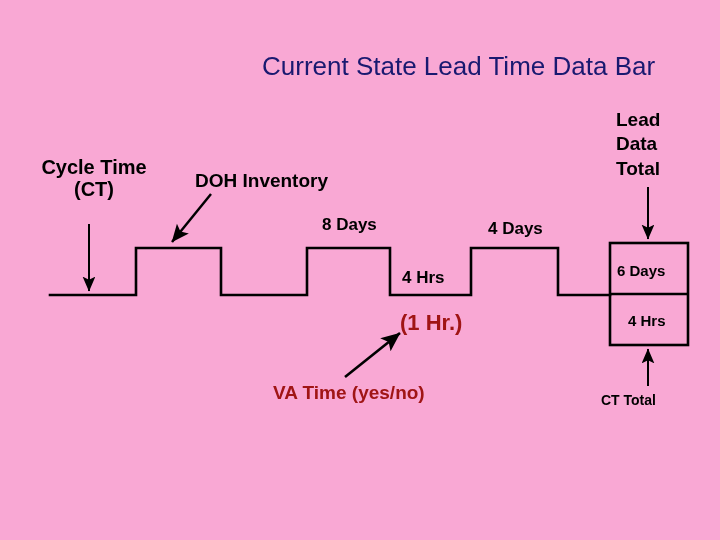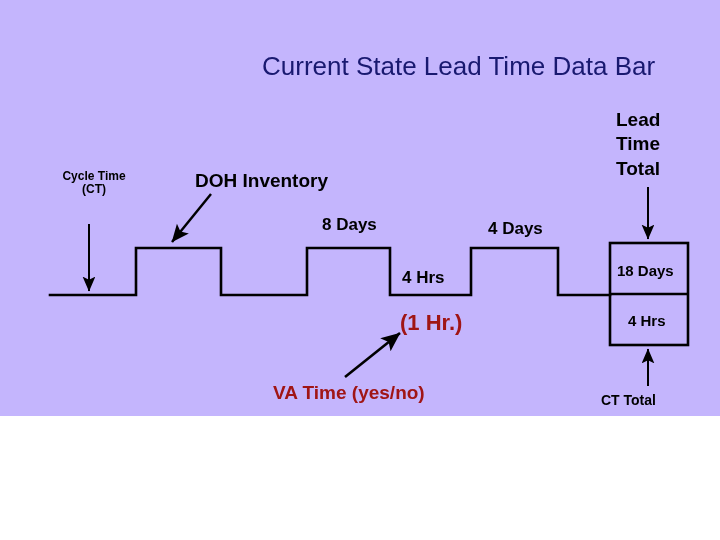--- a/index.html
+++ b/index.html
@@ -9,39 +9,39 @@
   body {
     width: 720px;
     height: 540px;
     background: #ffffff;
     font-family: "Liberation Sans", sans-serif;
     overflow: hidden;
   }
   #canvas {
     position: relative;
     width: 720px;
-    height: 416px;
-    background: #c4b5fd;
+    height: 540px;
+    background: #f9a8d4;
   }
   .lbl {
     position: absolute;
     white-space: pre;
     line-height: 1.08;
   }
   #title {
     left: 262px;
     top: 52px;
     font-size: 26px;
     color: #191970;
     letter-spacing: 0px;
   }
   #cycle-time-label {
     left: 14px;
-    top: 170px;
-    font-size: 12px;
+    top: 157px;
+    font-size: 20px;
     font-weight: bold;
     color: #000000;
     text-align: center;
     width: 160px;
   }
   #doh-label {
     left: 195px;
     top: 171px;
     font-size: 19px;
     font-weight: bold;
@@ -126,36 +126,36 @@
 <div id="canvas">
 
   <div class="lbl" id="title">Current State Lead Time Data Bar</div>
 
   <div class="lbl" id="cycle-time-label">Cycle Time
 (CT)</div>
 
   <div class="lbl" id="doh-label">DOH Inventory</div>
 
   <div class="lbl" id="lead-time-total-label">Lead
-Time
+Data
 Total</div>
 
   <div class="lbl" id="days8-label">8 Days</div>
 
   <div class="lbl" id="days4-label">4 Days</div>
 
   <div class="lbl" id="hrs4-label">4 Hrs</div>
 
   <div class="lbl" id="hr1-label">(1 Hr.)</div>
 
   <div class="lbl" id="va-time-label">VA Time (yes/no)</div>
 
   <div class="lbl" id="ct-total-label">CT Total</div>
 
-  <div class="lbl" id="days12-label">18 Days</div>
+  <div class="lbl" id="days12-label">6 Days</div>
 
   <div class="lbl" id="hrs4box-label">4 Hrs</div>
 
   <svg class="overlay" viewBox="0 0 720 540">
     <defs>
       <marker id="arrowhead" markerWidth="9" markerHeight="9" refX="7.2" refY="3.2" orient="auto" markerUnits="strokeWidth">
         <path d="M0,0 L7.4,3.2 L0,6.4 L1.6,3.2 z" fill="#000000"></path>
       </marker>
     </defs>
 

